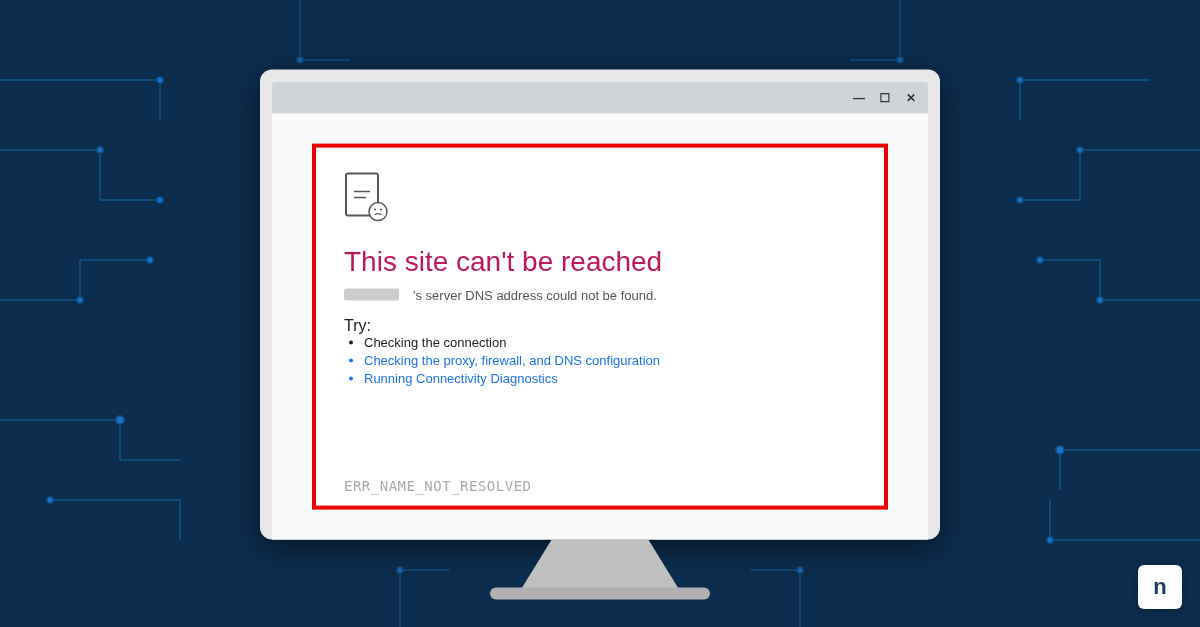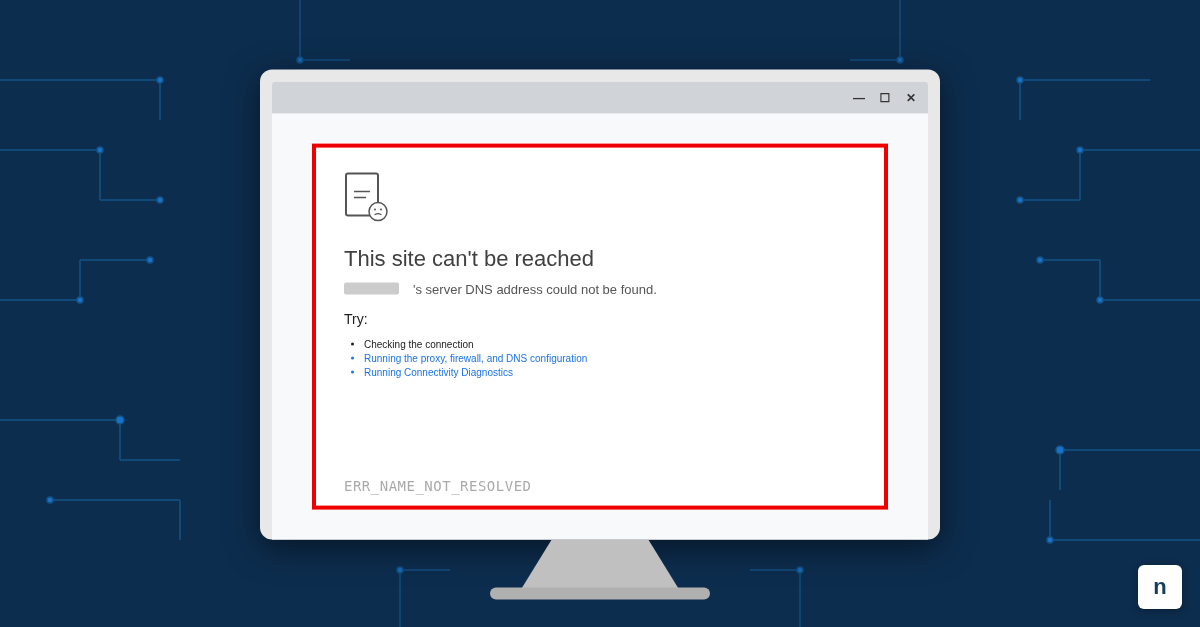--- a/index.html
+++ b/index.html
@@ -119,23 +119,23 @@
     }
 
     
     .error-icon {
       width: 44px;
       height: 54px;
       margin-bottom: 16px;
     }
 
     .error-title {
-      font-size: 22px;
+      font-size: 28px;
       font-weight: 400;
-      color: #404040;
+      color: #be185d;
       margin-bottom: 10px;
       font-family: 'Segoe UI', Arial, sans-serif;
     }
 
     .error-subtitle {
       font-size: 13px;
       color: #555;
       margin-bottom: 14px;
       display: flex;
       align-items: center;
@@ -145,32 +145,32 @@
     .redacted {
       display: inline-block;
       width: 55px;
       height: 12px;
       background: #ccc;
       border-radius: 2px;
       vertical-align: middle;
     }
 
     .try-label {
-      font-size: 14px;
+      font-size: 16px;
       color: #202124;
-      margin-bottom: 12px;
+      margin-bottom: 0;
     }
 
     .try-list {
       list-style: disc;
       padding-left: 20px;
     }
 
     .try-list li {
-      font-size: 10px;
+      font-size: 13px;
       margin-bottom: 3px;
     }
 
     .try-list li.plain {
       color: #202124;
     }
 
     .try-list li.link {
       color: #1a73e8;
       cursor: pointer;
@@ -317,21 +317,21 @@
         <div class="error-title">This site can't be reached</div>
 
         <div class="error-subtitle">
           <span class="redacted"></span>
           <span>'s server DNS address could not be found.</span>
         </div>
 
         <div class="try-label">Try:</div>
         <ul class="try-list">
           <li class="plain">Checking the connection</li>
-          <li class="link">Running the proxy, firewall, and DNS configuration</li>
+          <li class="link">Checking the proxy, firewall, and DNS configuration</li>
           <li class="link">Running Connectivity Diagnostics</li>
         </ul>
 
         <div class="error-code">ERR_NAME_NOT_RESOLVED</div>
       </div>
     </div>
   </div>
 
   <div class="monitor-stand"></div>
   <div class="monitor-base"></div>

